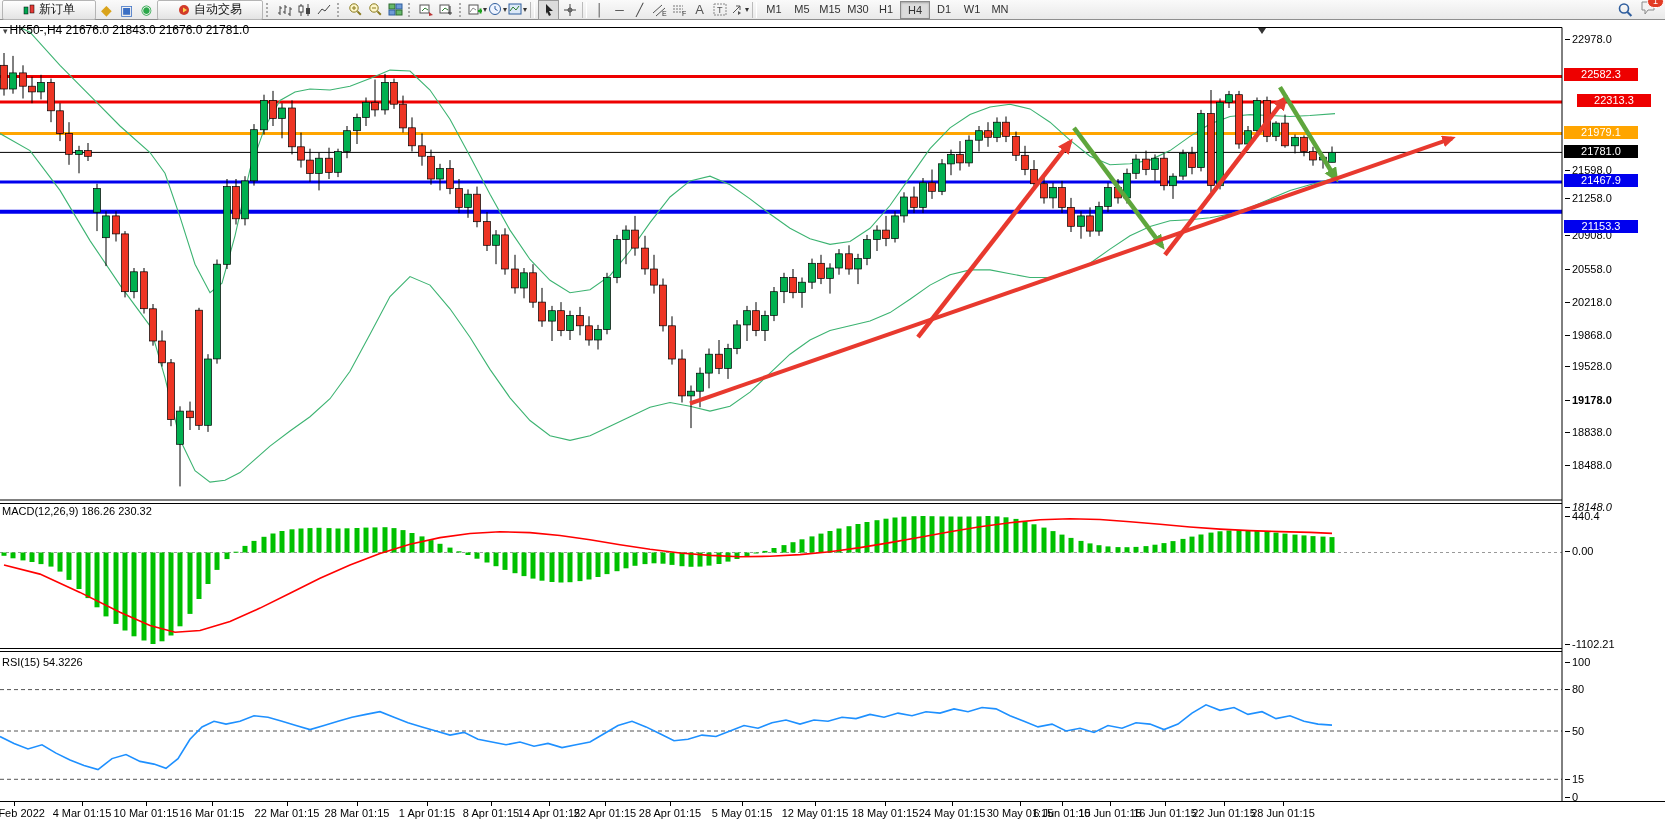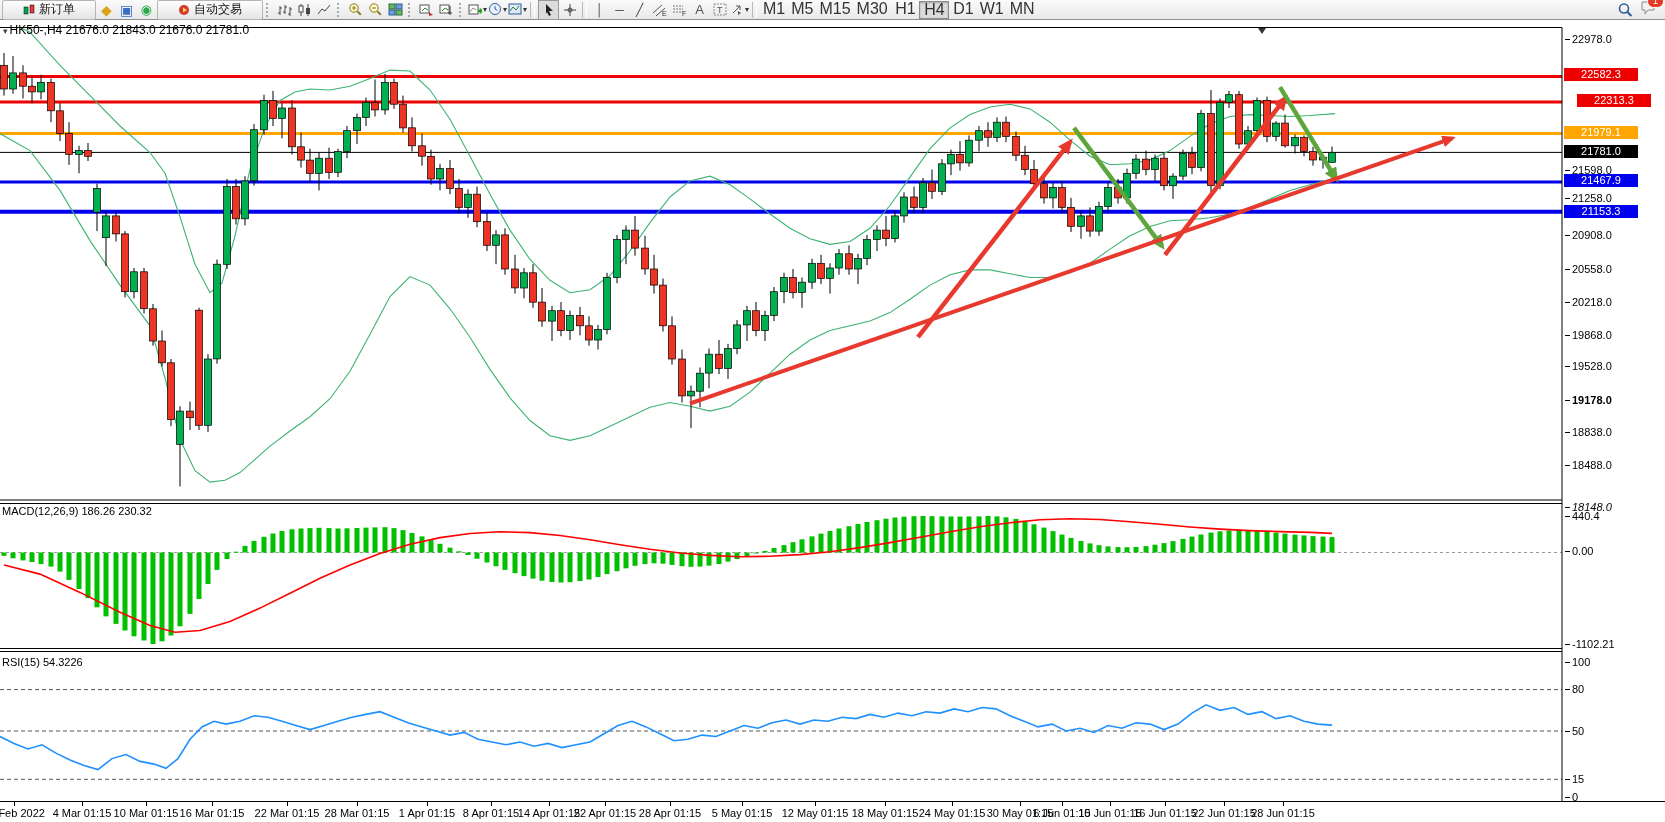--- a/index.html
+++ b/index.html
@@ -9,21 +9,21 @@
     background:linear-gradient(#fafafa,#e9e9e9);border-bottom:1px solid #8e8e8e;
     display:flex;align-items:center;padding:0 2px;box-sizing:border-box;gap:1px;}
   .tb-btn{display:flex;align-items:center;gap:3px;height:18px;padding:0 20px;
     border:1px solid #b5b5b5;border-radius:2px;background:linear-gradient(#fff,#e4e4e4);
     font-size:12px;color:#111;white-space:nowrap;}
   .tb-ico{display:flex;align-items:center;justify-content:center;width:19px;height:18px;
     font-size:12px;color:#444;}
   .tb-ico svg{display:block}
   .sep{width:3px;height:16px;border-left:1px solid #bbb;border-right:1px solid #fff;margin:0 2px;}
   .grip{width:4px;height:14px;border-left:2px dotted #aaa;margin:0 2px;}
-  .tf{min-width:22px;text-align:right;font-size:16px;color:#333;padding:1px 3px;height:14px;line-height:14px;}
+  .tf{min-width:22px;text-align:center;font-size:11px;color:#333;padding:1px 3px;height:14px;line-height:14px;}
   .tf.active{border:1px solid #8a8a8a;background:#dcdcdc;box-shadow:inset 0 1px 2px rgba(0,0,0,.25);}
   .tb-right{margin-left:auto;display:flex;align-items:center;gap:6px;padding-right:6px;}
   .caret{font-size:8px;color:#333;margin-left:1px;}
   #chat-wrap{position:relative;}
   #chat-badge{position:absolute;top:-5px;right:-7px;background:#e23b24;color:#fff;
     border-radius:8px;font-size:9px;line-height:11px;min-width:11px;height:11px;text-align:center;
     padding:0 2px;border:1px solid #fff;}
   
   #chart-wrap{position:absolute;top:20px;left:0;width:1563px;height:782px;}
   #chart-svg{position:absolute;top:0;left:0;}
@@ -724,21 +724,21 @@
       <div class="ptick" style="top: 635.5px;">100</div>
       <div class="ptick" style="top: 662.5px;">80</div>
       <div class="ptick" style="top: 704.5px;">50</div>
       <div class="ptick" style="top: 752.5px;">15</div>
       <div class="ptick" style="top: 770.5px;">0</div>
       <div class="pflag" style="top: 48px; background: rgb(238, 0, 0);">22582.3</div>
       <div class="pflag" style="top: 74px; background: rgb(238, 0, 0); margin-left: 13px;">22313.3</div>
       <div class="pflag" style="top: 106px; background: rgb(255, 165, 0);">21979.1</div>
       <div class="pflag" style="top: 125px; background: rgb(0, 0, 0);">21781.0</div>
       <div class="pflag" style="top: 154px; background: rgb(0, 0, 238);">21467.9</div>
-      <div class="pflag" style="top: 185px; background: rgb(0, 0, 238);">21153.3</div>
+      <div class="pflag" style="top: 200px; background: rgb(0, 0, 238);">21153.3</div>
     </div>
 
   <div id="time-axis">
       <div class="dtick" style="left: 14px;"></div>
       <div class="dlabel" style="left: 14px;">28 Feb 2022</div>
       <div class="dtick" style="left: 82px;"></div>
       <div class="dlabel" style="left: 82px;">4 Mar 01:15</div>
       <div class="dtick" style="left: 146px;"></div>
       <div class="dlabel" style="left: 146px;">10 Mar 01:15</div>
       <div class="dtick" style="left: 212px;"></div>

